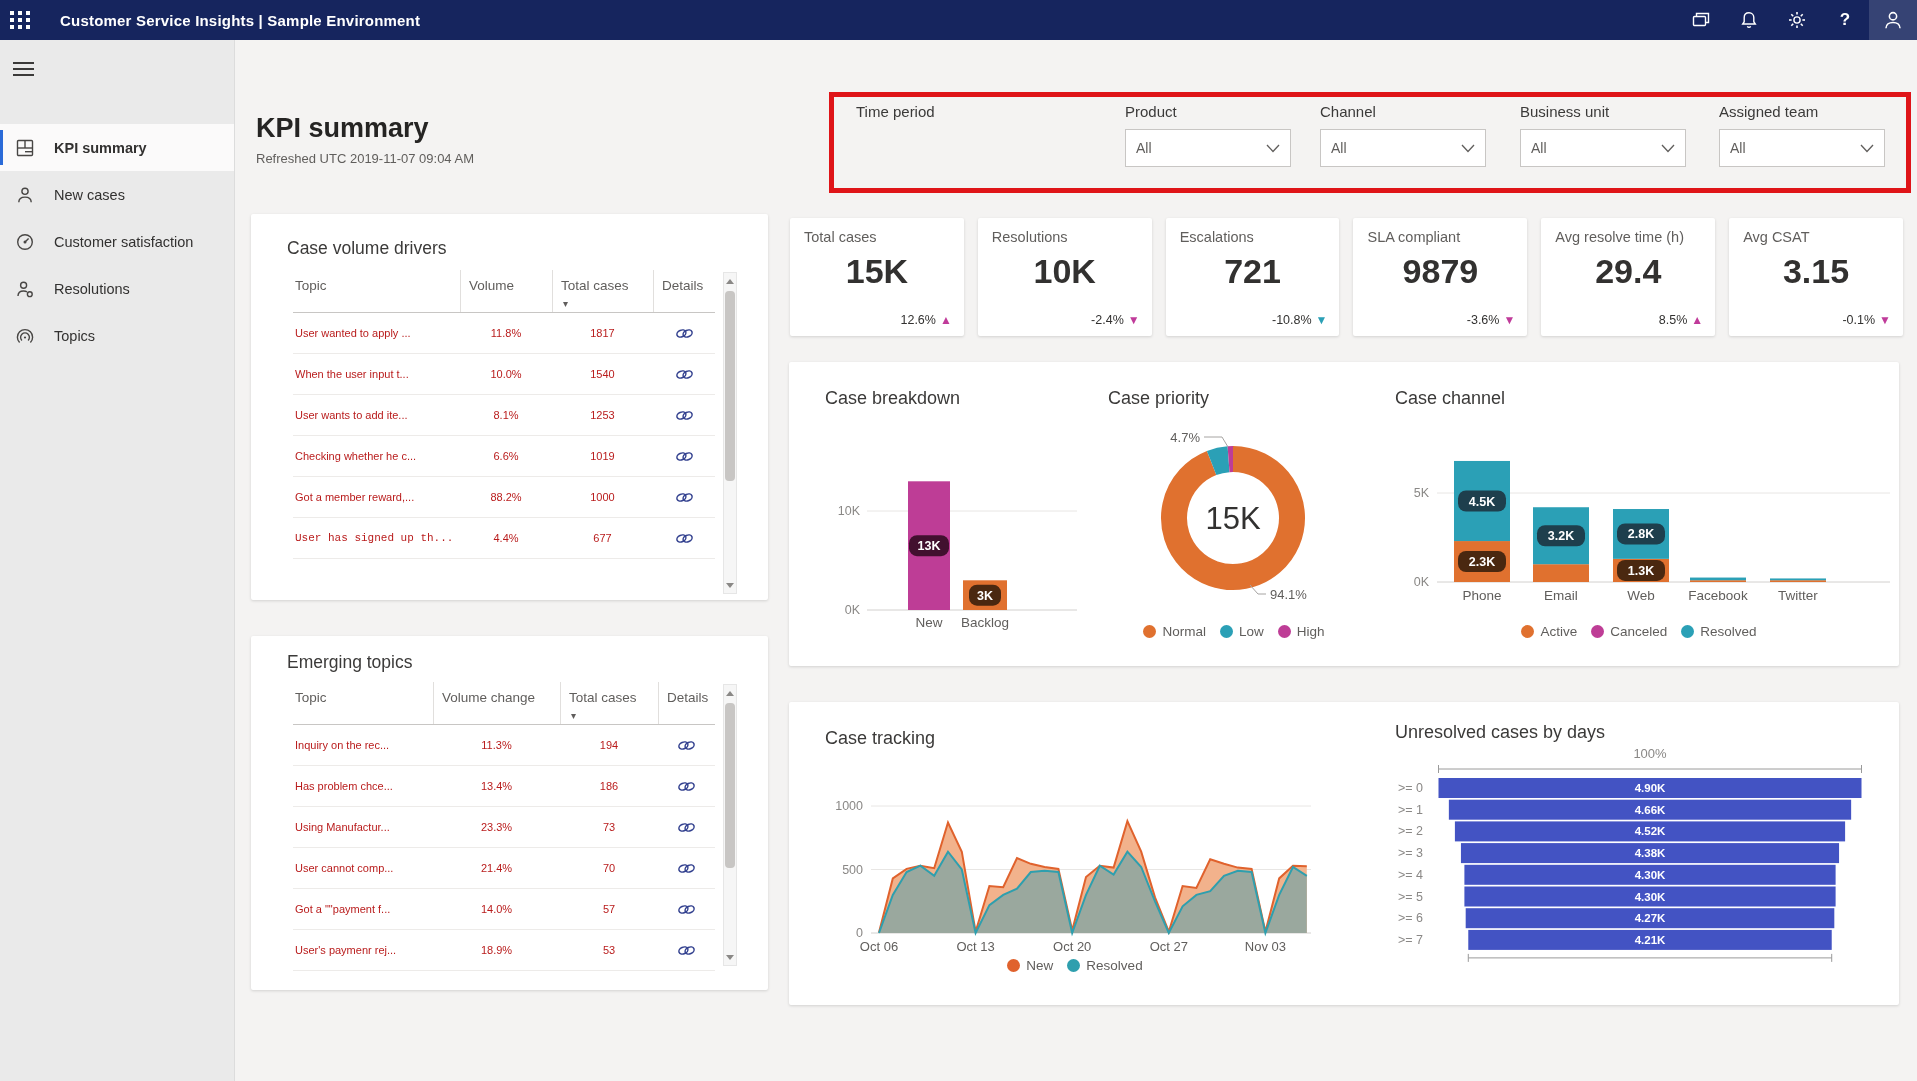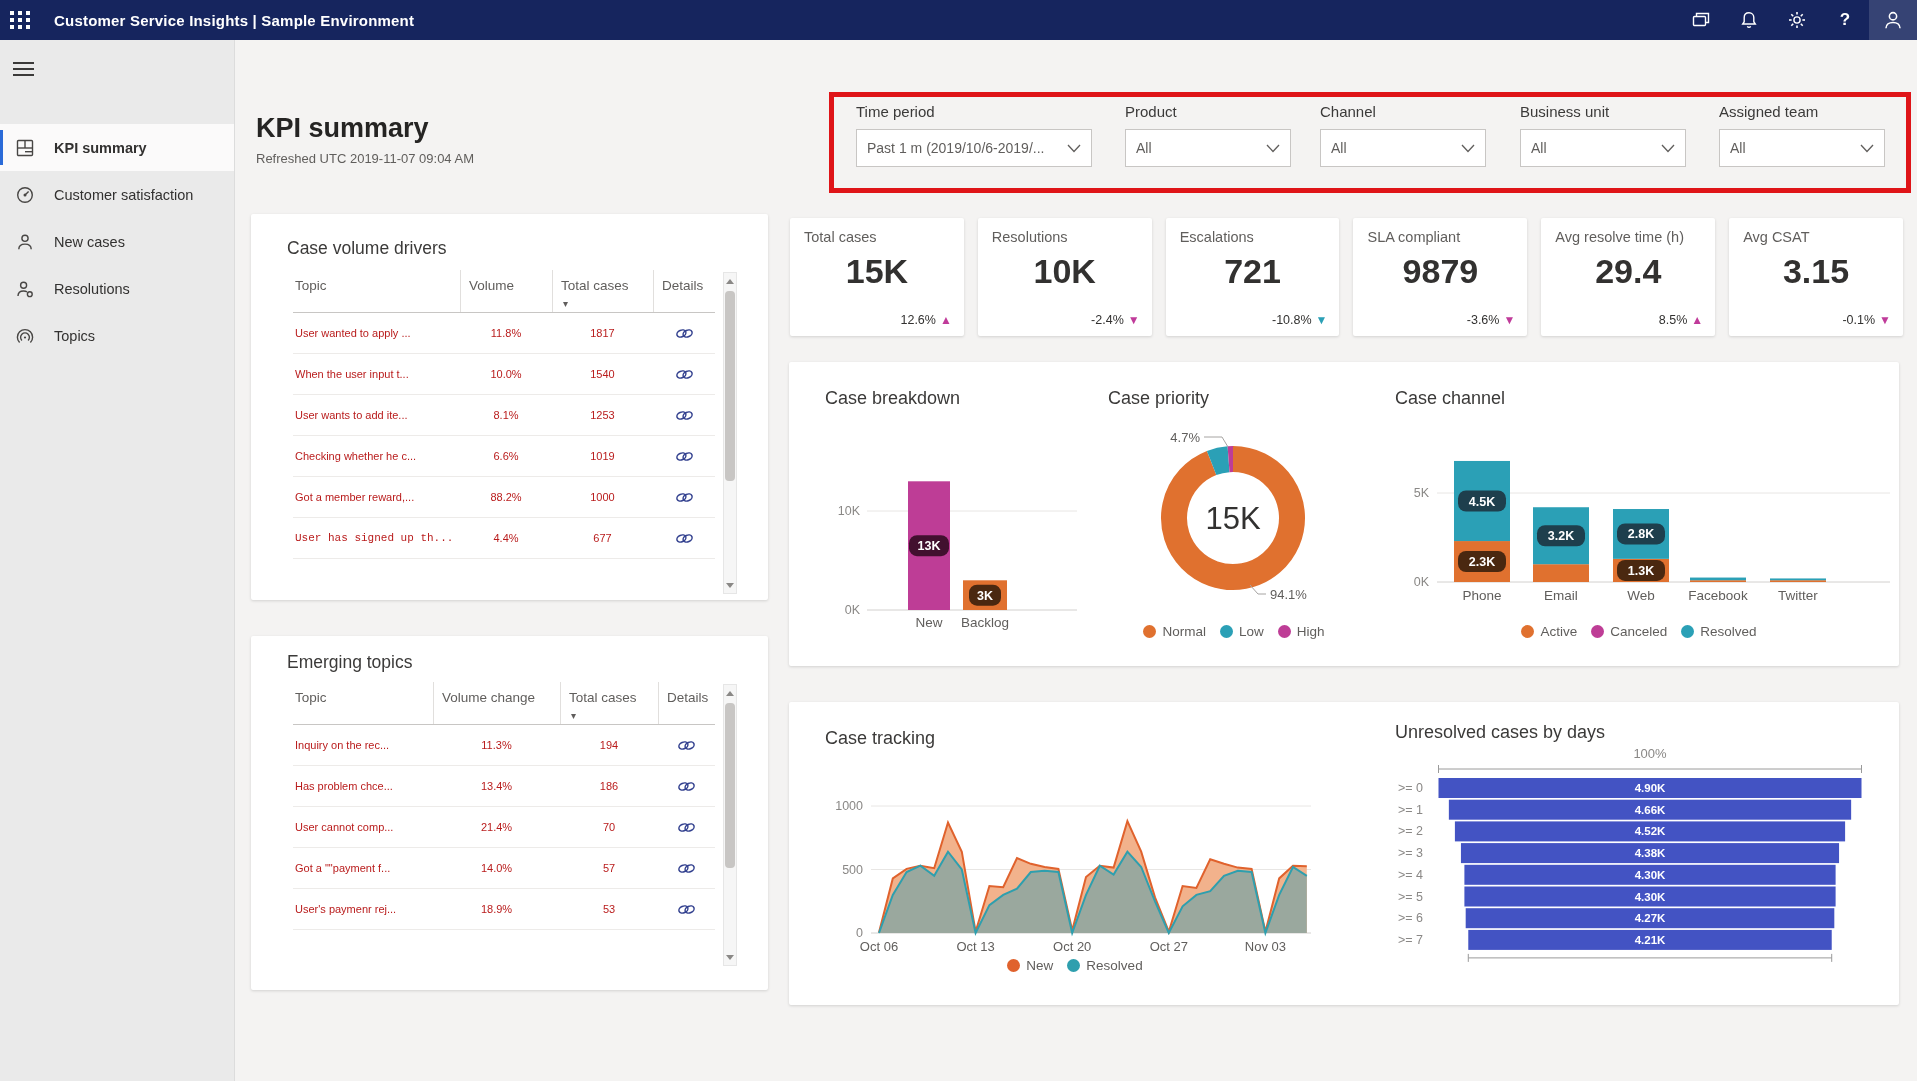--- a/index.html
+++ b/index.html
@@ -3,21 +3,21 @@
 <meta charset="utf-8">
 <style>
   html,body{margin:0;padding:0;background:#cfcfcf;font-family:"Liberation Sans",sans-serif;}
   #app{position:relative;width:1917px;height:1081px;background:#F4F3F2;overflow:hidden;outline:1px solid #b5b5b5;}
 
   
   #topbar{position:absolute;left:0;top:0;width:1917px;height:40px;background:#16255E;display:flex;align-items:center;}
   #waffle{width:40px;height:40px;display:flex;align-items:center;justify-content:center;cursor:pointer;}
   #waffle .dots{display:grid;grid-template-columns:repeat(3,5px);grid-gap:3px;}
   #waffle .dots i{width:4px;height:4px;background:#fff;}
-  #topbar-title{color:#fff;font-size:15px;font-weight:700;margin-left:14px;letter-spacing:.2px;}
+  #topbar-title{color:#fff;font-size:15px;font-weight:700;margin-left:20px;letter-spacing:.2px;}
   #topbar-right{position:absolute;right:0;top:0;height:40px;display:flex;align-items:center;}
   .tb-icon{width:48px;height:40px;display:flex;align-items:center;justify-content:center;color:#fff;cursor:pointer;}
   .tb-icon svg{display:block;}
   .tb-icon.hl{background:rgba(255,255,255,.14);}
   #help-icon{font-size:17px;font-weight:700;}
 
   
   #sidebar{position:absolute;left:0;top:40px;width:234px;height:1041px;background:#EAEAEA;border-right:1px solid #DCDCDC;}
   #hamburger{position:absolute;left:13px;top:18px;width:24px;height:20px;cursor:pointer;}
   #hamburger i{display:block;height:2px;background:#3B3A39;margin:4px 0;width:21px;}
@@ -156,35 +156,35 @@
               <line x1="10" y1="2.5" x2="10" y2="10"></line>
               <line x1="2.5" y1="10" x2="17.5" y2="10"></line>
               <line x1="10" y1="13.7" x2="17.5" y2="13.7"></line>
             </svg>
           </span>
           <span class="s-label">KPI summary</span>
         </div>
         <div class="side-item">
           <span class="s-icon">
             <svg width="20" height="20" viewBox="0 0 20 20" fill="none" stroke="#484644" stroke-width="1.4">
+              <circle cx="10" cy="6.3" r="3.1"></circle>
+              <path d="M3.8 17.3c0-3.4 2.7-5.2 6.2-5.2s6.2 1.8 6.2 5.2"></path>
+            </svg>
+          </span>
+          <span class="s-label">New cases</span>
+        </div>
+        <div class="side-item">
+          <span class="s-icon">
+            <svg width="20" height="20" viewBox="0 0 20 20" fill="none" stroke="#484644" stroke-width="1.4">
               <circle cx="10" cy="10" r="7.3"></circle>
               <line x1="10" y1="10" x2="13.6" y2="6.4"></line>
               <circle cx="10" cy="10" r="0.8" fill="#484644"></circle>
             </svg>
           </span>
           <span class="s-label">Customer satisfaction</span>
-        </div>
-        <div class="side-item">
-          <span class="s-icon">
-            <svg width="20" height="20" viewBox="0 0 20 20" fill="none" stroke="#484644" stroke-width="1.4">
-              <circle cx="10" cy="6.3" r="3.1"></circle>
-              <path d="M3.8 17.3c0-3.4 2.7-5.2 6.2-5.2s6.2 1.8 6.2 5.2"></path>
-            </svg>
-          </span>
-          <span class="s-label">New cases</span>
         </div>
         <div class="side-item">
           <span class="s-icon">
             <svg width="20" height="20" viewBox="0 0 20 20" fill="none" stroke="#484644" stroke-width="1.4">
               <circle cx="8.6" cy="6.3" r="3"></circle>
               <path d="M3 17c0-3.3 2.5-5 5.6-5 1.3 0 2.5.3 3.4.9"></path>
               <circle cx="14.8" cy="15.2" r="2.4"></circle>
             </svg>
           </span>
           <span class="s-label">Resolutions</span>
@@ -201,26 +201,20 @@
         </div>
       </div>
   </div>
 
   <div id="page-title">KPI summary</div>
   <div id="page-refreshed">Refreshed UTC 2019-11-07 09:04 AM</div>
 
   <div id="filters-row">
       <div class="filter" style="left: 856px; width: 236px;">
         <div class="f-label">Time period</div>
-        <div class="dd">
-          <span class="val">Past 1 m (2019/10/6-2019/...</span>
-          <span><svg width="14" height="9" viewBox="0 0 14 9" fill="none" stroke="#605E5C" stroke-width="1.3">
-              <polyline points="1,1 7,7.5 13,1"></polyline>
-            </svg></span>
-        </div>
       </div>
       <div class="filter" style="left: 1125px; width: 166px;">
         <div class="f-label">Product</div>
         <div class="dd">
           <span class="val">All</span>
           <span><svg width="14" height="9" viewBox="0 0 14 9" fill="none" stroke="#605E5C" stroke-width="1.3">
               <polyline points="1,1 7,7.5 13,1"></polyline>
             </svg></span>
         </div>
       </div>
@@ -408,20 +402,31 @@
             <svg width="19" height="13" viewBox="0 0 19 13" fill="none" stroke="#33418F" stroke-width="1.5">
               <ellipse cx="6.4" cy="6.5" rx="4.7" ry="3.3" transform="rotate(-24 6.4 6.5)"></ellipse>
               <ellipse cx="12.6" cy="6.5" rx="4.7" ry="3.3" transform="rotate(-24 12.6 6.5)"></ellipse>
             </svg>
           </div>
         </div>
         <div class="tr">
           <div class="td" style="width: 140px;">Has problem chce...</div>
           <div class="td c" style="width: 127px;">13.4%</div>
           <div class="td c" style="width: 98px;">186</div>
+          <div class="td link-cell" style="width: 57px;">
+            <svg width="19" height="13" viewBox="0 0 19 13" fill="none" stroke="#33418F" stroke-width="1.5">
+              <ellipse cx="6.4" cy="6.5" rx="4.7" ry="3.3" transform="rotate(-24 6.4 6.5)"></ellipse>
+              <ellipse cx="12.6" cy="6.5" rx="4.7" ry="3.3" transform="rotate(-24 12.6 6.5)"></ellipse>
+            </svg>
+          </div>
+        </div>
+        <div class="tr">
+          <div class="td" style="width: 140px;">Using Manufactur...</div>
+          <div class="td c" style="width: 127px;">23.3%</div>
+          <div class="td c" style="width: 98px;">73</div>
           <div class="td link-cell" style="width: 57px;">
             <svg width="19" height="13" viewBox="0 0 19 13" fill="none" stroke="#33418F" stroke-width="1.5">
               <ellipse cx="6.4" cy="6.5" rx="4.7" ry="3.3" transform="rotate(-24 6.4 6.5)"></ellipse>
               <ellipse cx="12.6" cy="6.5" rx="4.7" ry="3.3" transform="rotate(-24 12.6 6.5)"></ellipse>
             </svg>
           </div>
         </div>
         <div class="tr">
           <div class="td" style="width: 140px;">User cannot comp...</div>
           <div class="td c" style="width: 127px;">21.4%</div>

